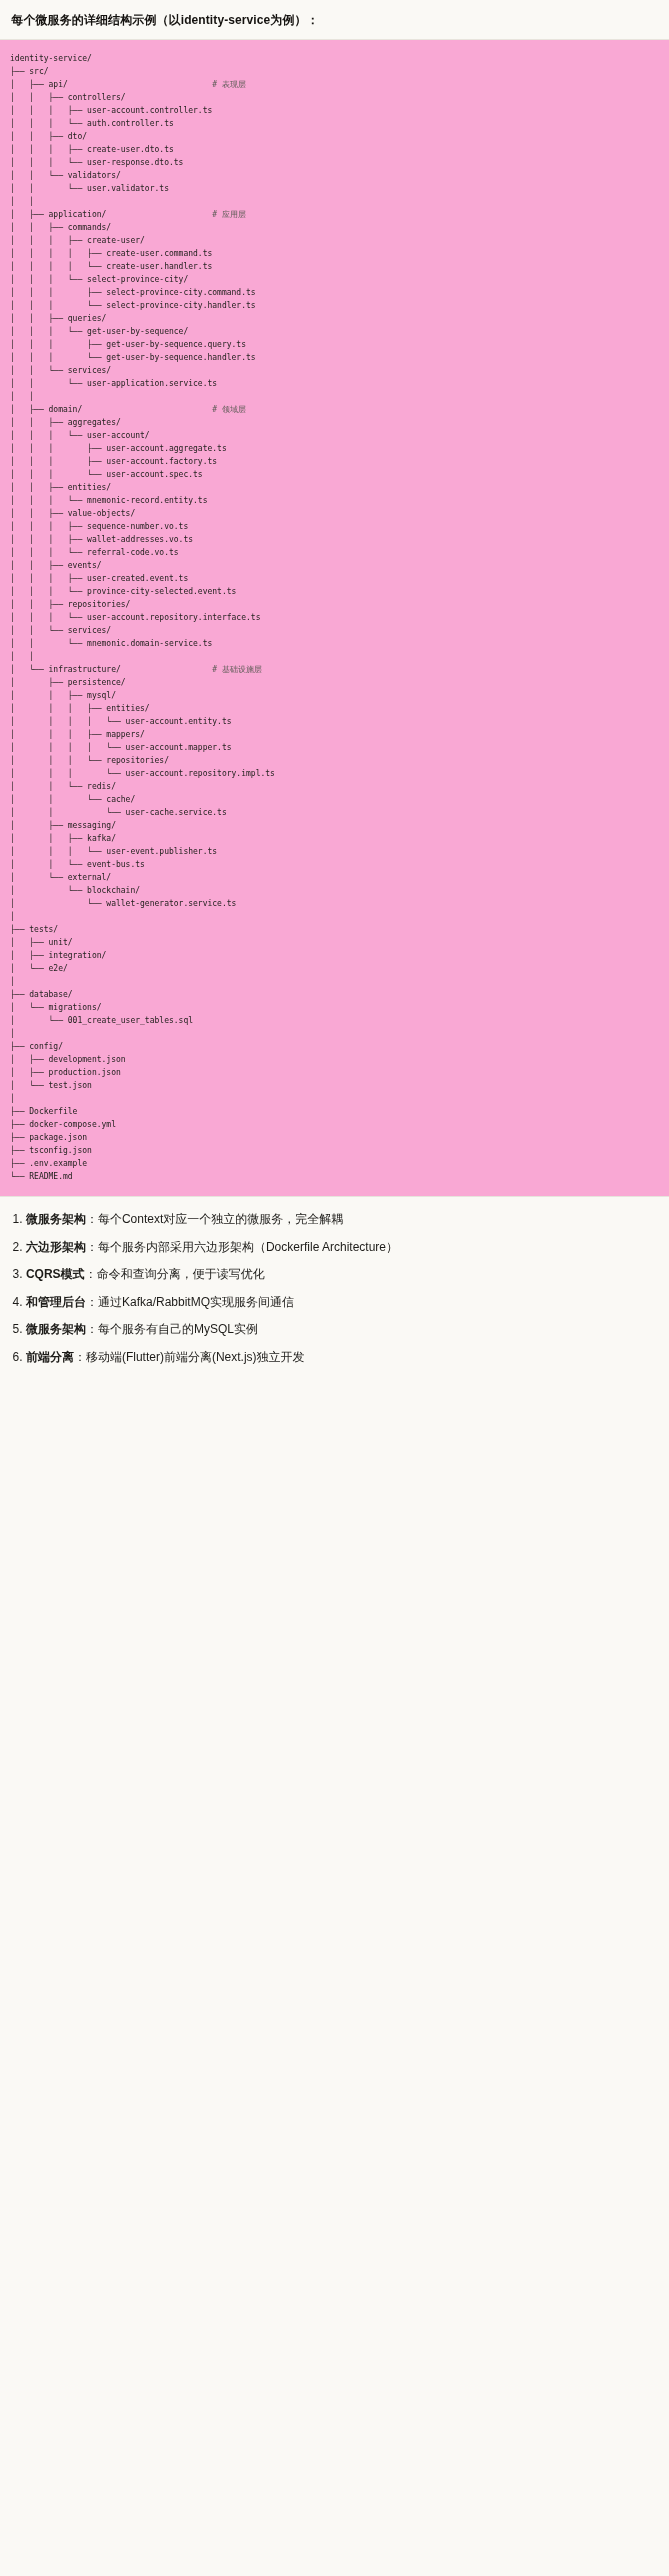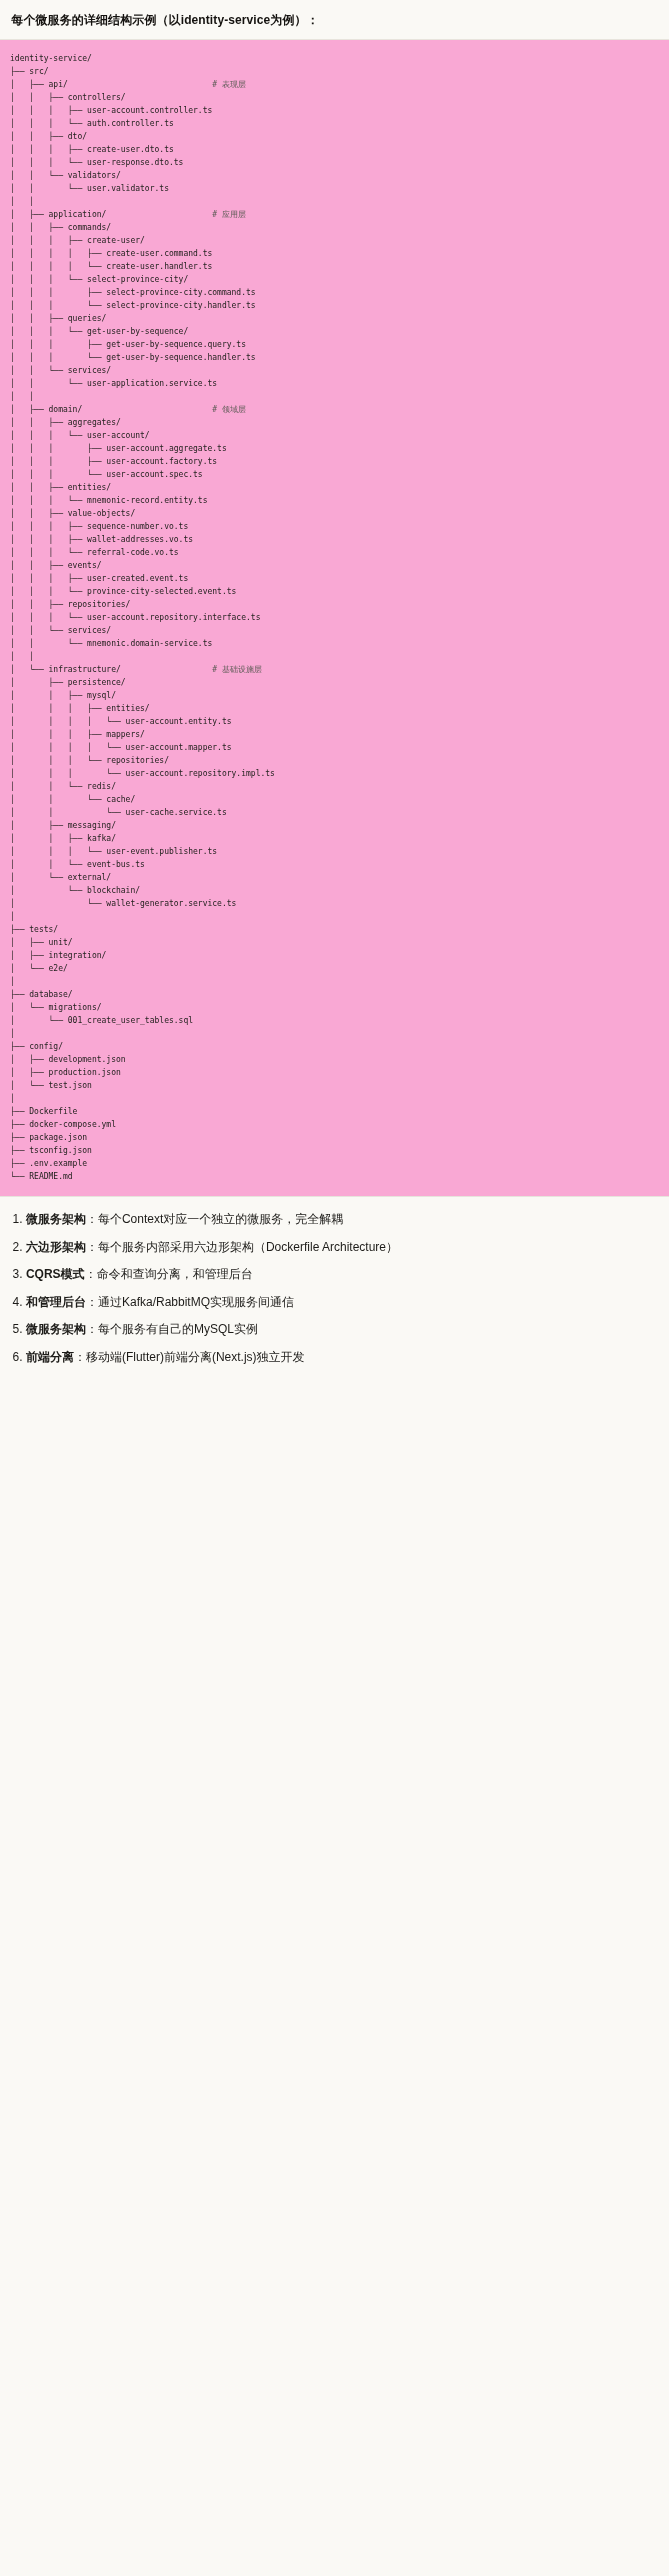--- a/index.html
+++ b/index.html
@@ -181,21 +181,21 @@
 <span><span>└── README.md</span></span>
 </pre>
   </div>
 
   <div class="rule"></div>
 
   <div class="notes">
     <ol class="note-list">
         <li><span class="k">微服务架构</span><span>：每个Context对应一个独立的微服务，完全解耦</span></li>
         <li><span class="k">六边形架构</span><span>：每个服务内部采用六边形架构（Dockerfile Architecture）</span></li>
-        <li><span class="k">CQRS模式</span><span>：命令和查询分离，和管理后台</span></li>
+        <li><span class="k">CQRS模式</span><span>：命令和查询分离，便于读写优化</span></li>
         <li><span class="k">和管理后台</span><span>：通过Kafka/RabbitMQ实现服务间通信</span></li>
         <li><span class="k">微服务架构</span><span>：每个服务有自己的MySQL实例</span></li>
         <li><span class="k">前端分离</span><span>：移动端(Flutter)前端分离(Next.js)独立开发</span></li>
       </ol>
   </div>
 
 
 </div>
 
 

